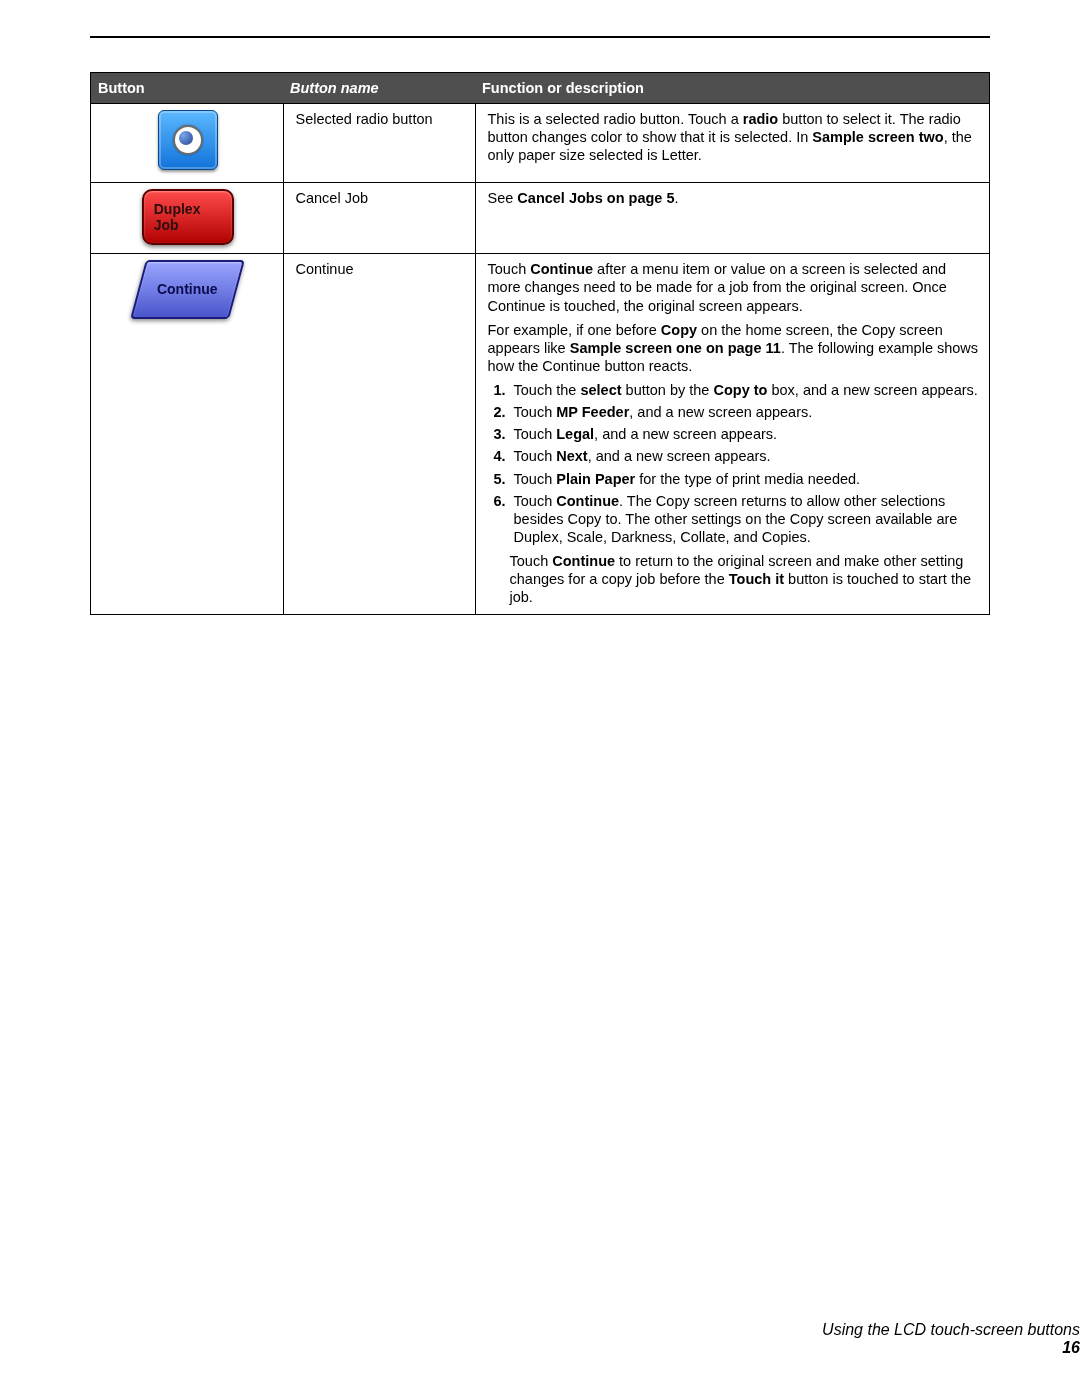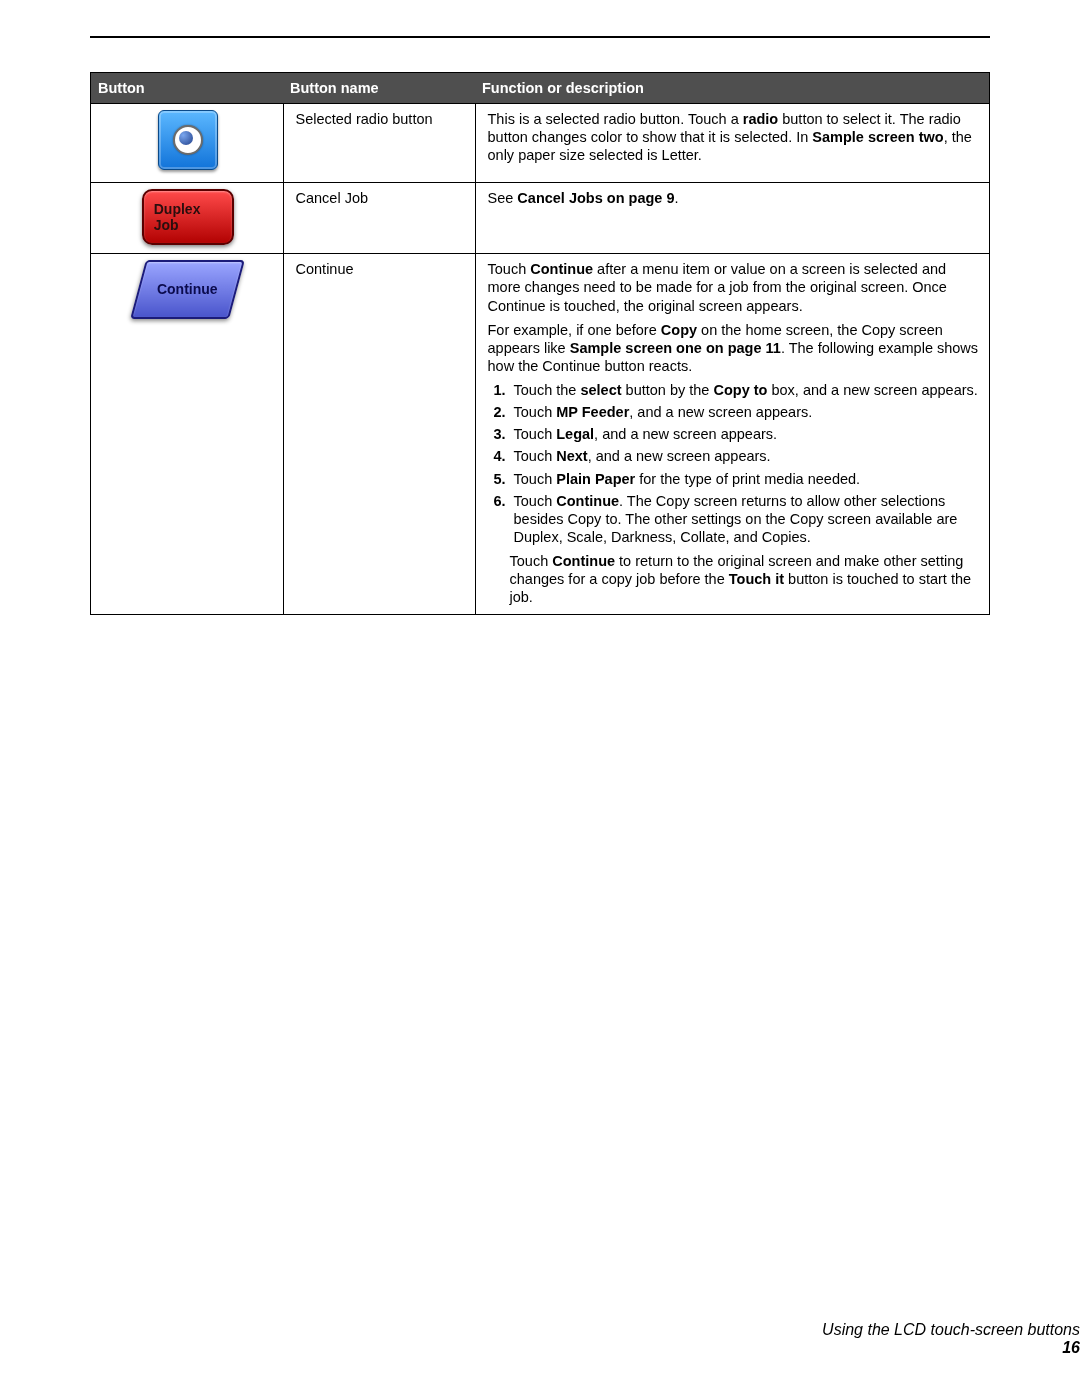--- a/index.html
+++ b/index.html
@@ -46,21 +46,21 @@
   }
   table.main th:first-child { border-left: 1px solid #000; }
   table.main th:last-child  { border-right: 1px solid #000; }
   table.main td {
     border: 1px solid #000;
     padding: 6px 10px 8px 12px;
     vertical-align: top;
     margin-top: 40px;
   }
   .col-button { width: 175px; }
-  .col-name   { width: 175px; }
+  .col-name   { width: 175px; font-style: italic; }
   .col-desc   { }
   .btn-cell {
     text-align: center;
     padding-top: 20px;
   }
 
   
   .radio-btn {
     display: inline-block;
     width: 58px; height: 58px;
@@ -188,21 +188,21 @@
       <tr>
         <td class="btn-cell">
           <span class="cancel-btn">
             <span>Duplex</span>
             <span>Job</span>
           </span>
         </td>
         <td>Cancel Job</td>
         <td>
           <p class="para">
-            <span>See </span><b>Cancel Jobs on page 9</b><span>.</span>
+            <span>See </span><b>Cancel Jobs on page 5</b><span>.</span>
           </p>
         </td>
       </tr>
 
       <tr>
         <td class="btn-cell">
           <span class="continue-wrap">
             <span class="continue-btn">
               <span>Continue</span>
             </span>

